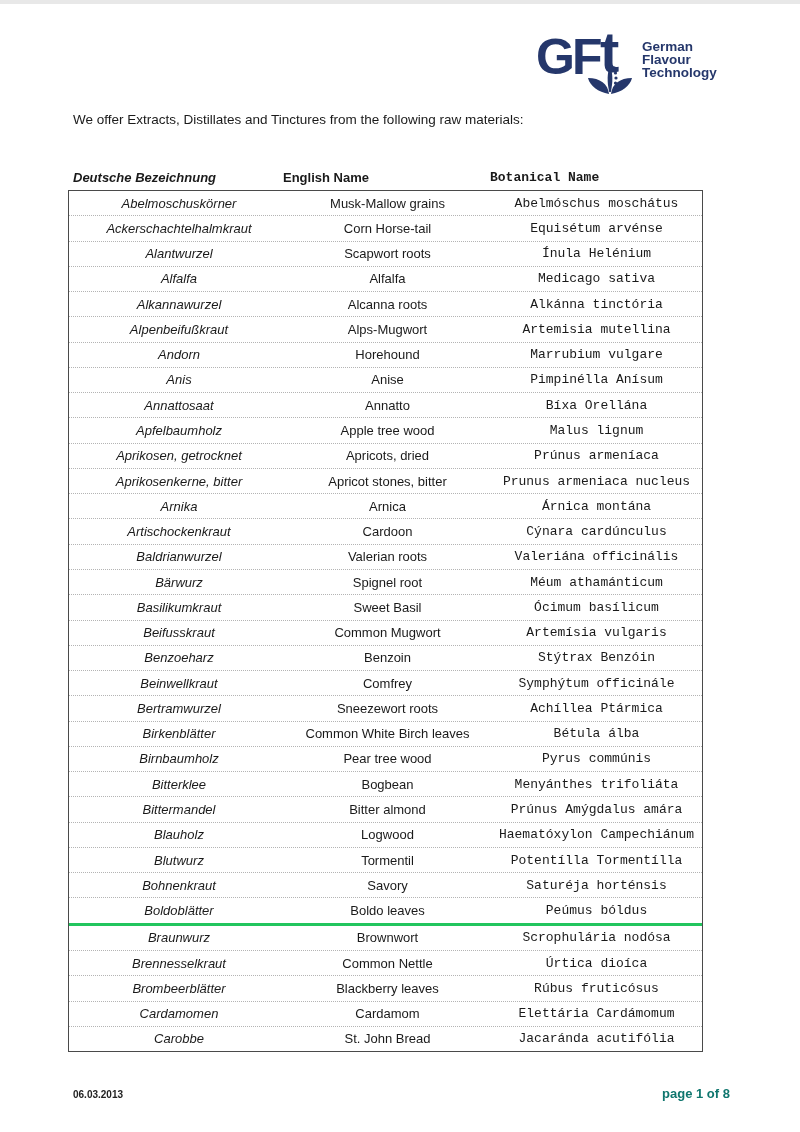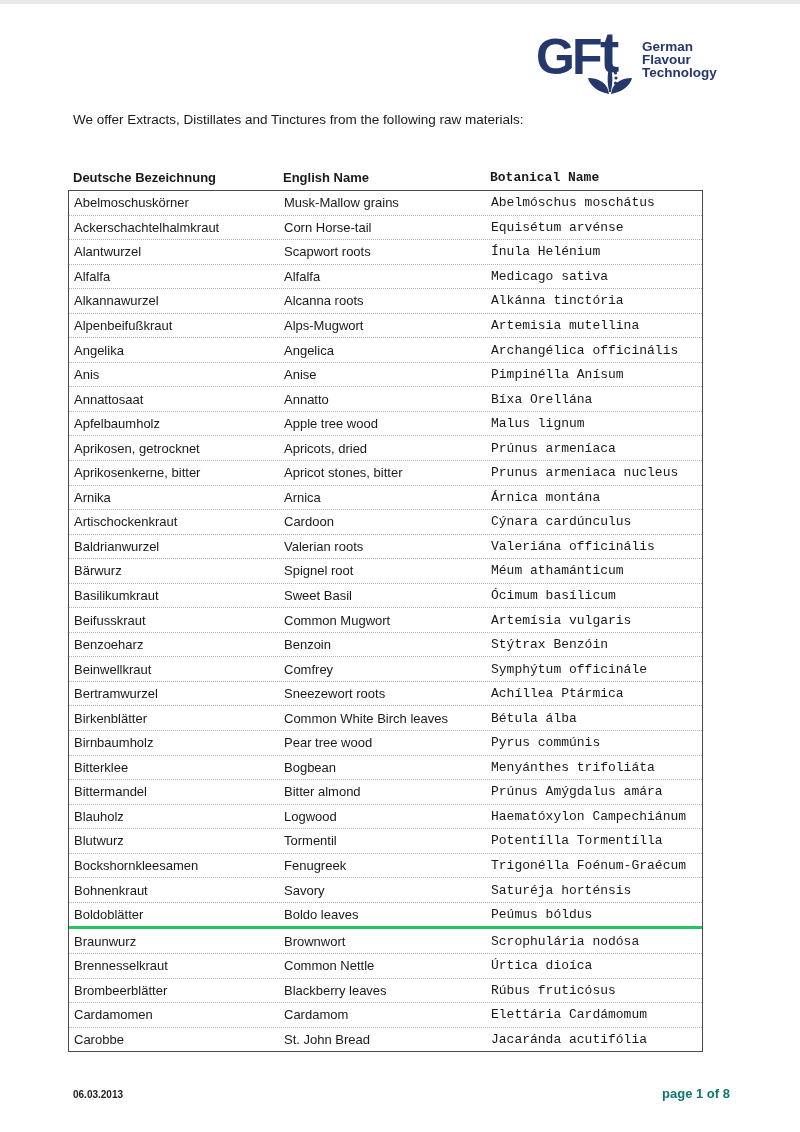--- a/index.html
+++ b/index.html
@@ -18,25 +18,25 @@
   .logo-text{margin-left:2px;margin-top:14px;font-size:13.5px;line-height:13px;font-weight:bold;color:#25376b;letter-spacing:0;}
   
   .intro{position:absolute;left:73px;top:108px;margin:0;font-size:13.5px;color:#1a1a1a;}
   
   .thead{position:absolute;left:68px;top:166px;width:635px;display:flex;font-weight:bold;font-size:13.5px;}
   .materials-table{
     position:absolute;left:68px;top:186px;width:635px;height:862px;
     border:1px solid #4a4a4a;box-sizing:border-box;
     display:flex;flex-direction:column;
   }
-  .row{display:flex;flex:1 1 0;align-items:center;border-top:1px dotted #b4b4b4;}
+  .row{display:flex;flex:1 1 0;align-items:center;border-top:1px dotted #b4b4b4;text-align:center;}
   .row:first-child{border-top:none;}
   .row.section-start{border-top:3px solid #22c55e;}
   .cell{font-size:13px;white-space:nowrap;overflow:hidden;}
-  .c1{width:215px;padding-left:5px;box-sizing:border-box;flex:none;}
+  .c1{width:215px;padding-left:5px;box-sizing:border-box;flex:none;font-style:italic;}
   .c2{width:207px;flex:none;}
   .c3{flex:1;font-family:Liberation Mono, monospace;}
   .thead .c1{padding-left:5px;}
   
   .footer{position:absolute;left:73px;top:1082px;width:657px;display:flex;justify-content:space-between;align-items:baseline;font-weight:bold;}
   .footer-date{font-size:10px;color:#222;}
   .footer-page{font-size:13px;color:#0f766e;}
 </style>
 </head>
 <body>
@@ -101,23 +101,23 @@
         <div class="cell c1">Alkannawurzel</div>
         <div class="cell c2">Alcanna roots</div>
         <div class="cell c3">Alkánna tinctória</div>
       </div>
       <div class="row">
         <div class="cell c1">Alpenbeifußkraut</div>
         <div class="cell c2">Alps-Mugwort</div>
         <div class="cell c3">Artemisia mutellina</div>
       </div>
       <div class="row">
-        <div class="cell c1">Angelika</div>
-        <div class="cell c2">Angelica</div>
-        <div class="cell c3">Archangélica officinális</div>
+        <div class="cell c1">Andorn</div>
+        <div class="cell c2">Horehound</div>
+        <div class="cell c3">Marrubium vulgare</div>
       </div>
       <div class="row">
         <div class="cell c1">Anis</div>
         <div class="cell c2">Anise</div>
         <div class="cell c3">Pimpinélla Anísum</div>
       </div>
       <div class="row">
         <div class="cell c1">Annattosaat</div>
         <div class="cell c2">Annatto</div>
         <div class="cell c3">Bíxa Orellána</div>
@@ -204,25 +204,20 @@
       </div>
       <div class="row">
         <div class="cell c1">Blauholz</div>
         <div class="cell c2">Logwood</div>
         <div class="cell c3">Haematóxylon Campechiánum</div>
       </div>
       <div class="row">
         <div class="cell c1">Blutwurz</div>
         <div class="cell c2">Tormentil</div>
         <div class="cell c3">Potentílla Tormentílla</div>
-      </div>
-      <div class="row">
-        <div class="cell c1">Bockshornkleesamen</div>
-        <div class="cell c2">Fenugreek</div>
-        <div class="cell c3">Trigonélla Foénum-Graécum</div>
       </div>
       <div class="row">
         <div class="cell c1">Bohnenkraut</div>
         <div class="cell c2">Savory</div>
         <div class="cell c3">Saturéja horténsis</div>
       </div>
       <div class="row">
         <div class="cell c1">Boldoblätter</div>
         <div class="cell c2">Boldo leaves</div>
         <div class="cell c3">Peúmus bóldus</div>

